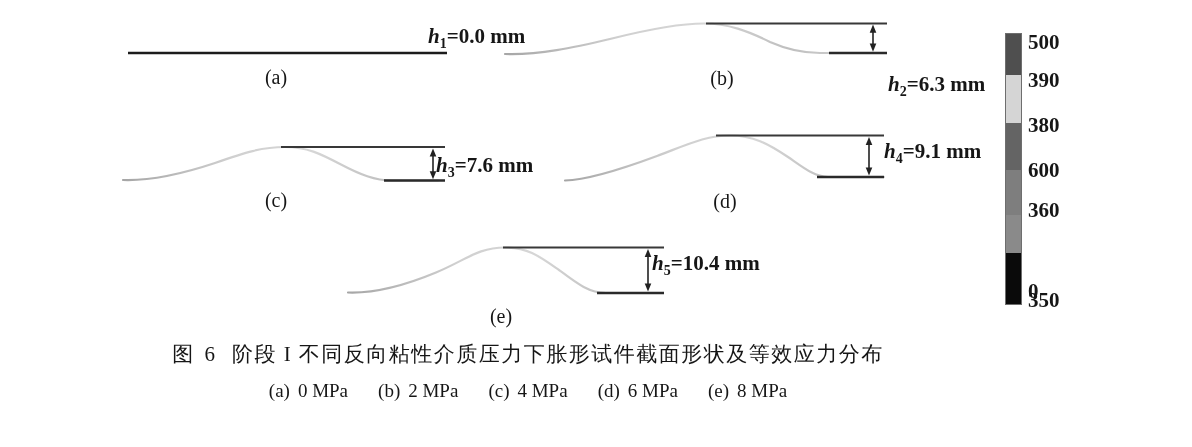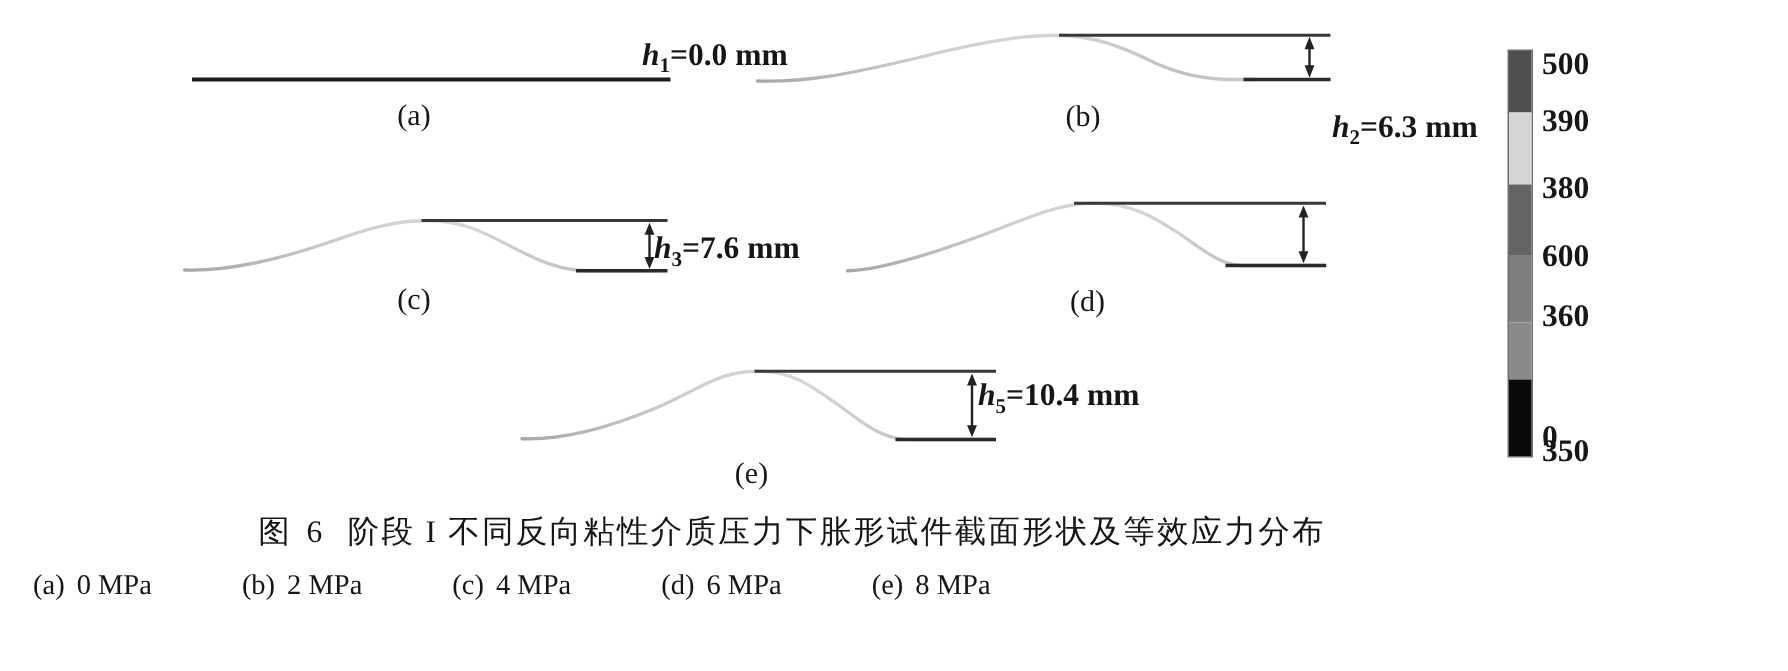--- a/index.html
+++ b/index.html
@@ -13,21 +13,21 @@
   .hlabel sub{font-size:14px;font-weight:bold;vertical-align:-5px;line-height:0;}
   .tag{font-size:20px;transform:translateX(-50%);}
   .cb-bar{position:absolute;left:1005px;top:33px;width:17px;height:272px;
           border:1px solid #6e6e6e;box-sizing:border-box;}
   .cb-seg{width:100%;}
   .cb-title{left:998px;top:6px;font-size:19px;font-weight:bold;}
   .cb-tick{position:absolute;left:1028px;font-size:21px;font-weight:bold;}
   .cap{width:1012px;text-align:center;}
   .cap-zh{top:340px;font-size:21px;letter-spacing:1.5px;}
   .cap-zh .pref{margin-right:14px;letter-spacing:3px;}
-  .cap-sub{top:380px;font-size:19px;display:flex;gap:60px;}
+  .cap-sub{top:380px;font-size:19px;display:flex;justify-content:center;gap:30px;}
   .cap-sub .pr{margin-left:8px;}
   .cap-en{top:413px;font-size:18px;}
   .cap-en .pref{margin-right:16px;}
 </style>
 </head>
 <body>
 
 <div class="fig">
 
   <svg width="1192" height="336" viewBox="0 0 1192 336">
@@ -107,20 +107,23 @@
 
   <div class="abs hlabel" style="left:428px;top:24px;">
     <span class="var">h</span><sub>1</sub><span>=0.0 mm</span>
   </div>
   <div class="abs hlabel" style="left:888px;top:24px;margin-top:48px;">
     <span class="var">h</span><sub>2</sub><span>=6.3 mm</span>
   </div>
   <div class="abs hlabel" style="left:436px;top:153px;">
     <span class="var">h</span><sub>3</sub><span>=7.6 mm</span>
   </div>
+  <div class="abs hlabel" style="left:884px;top:139px;">
+    <span class="var">h</span><sub>4</sub><span>=9.1 mm</span>
+  </div>
   <div class="abs hlabel" style="left:652px;top:251px;">
     <span class="var">h</span><sub>5</sub><span>=10.4 mm</span>
   </div>
 
   <div class="abs tag" style="left:276px;top:66px;">(a)</div>
   <div class="abs tag" style="left:722px;top:67px;">(b)</div>
   <div class="abs tag" style="left:276px;top:189px;">(c)</div>
   <div class="abs tag" style="left:725px;top:190px;">(d)</div>
   <div class="abs tag" style="left:501px;top:305px;">(e)</div>
 

